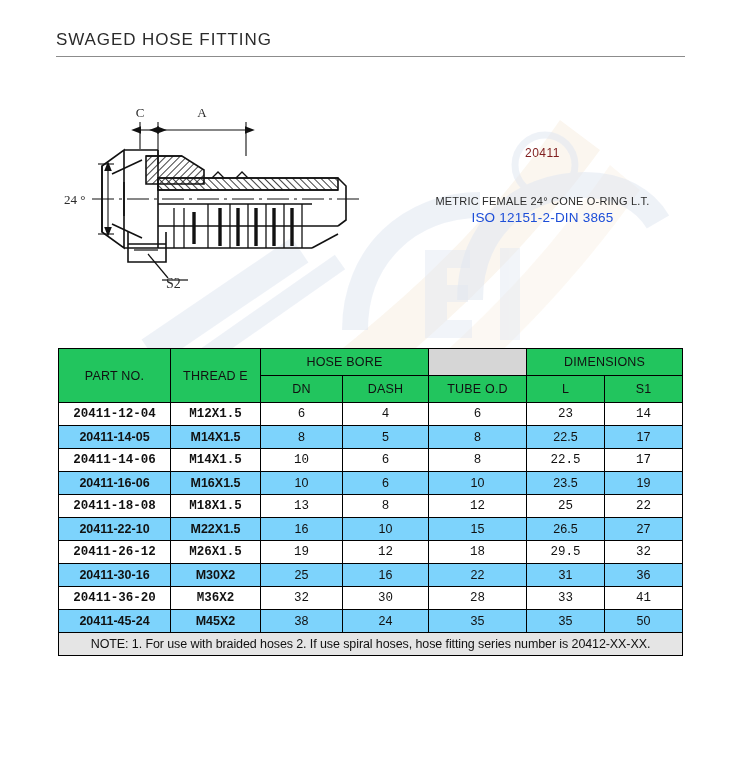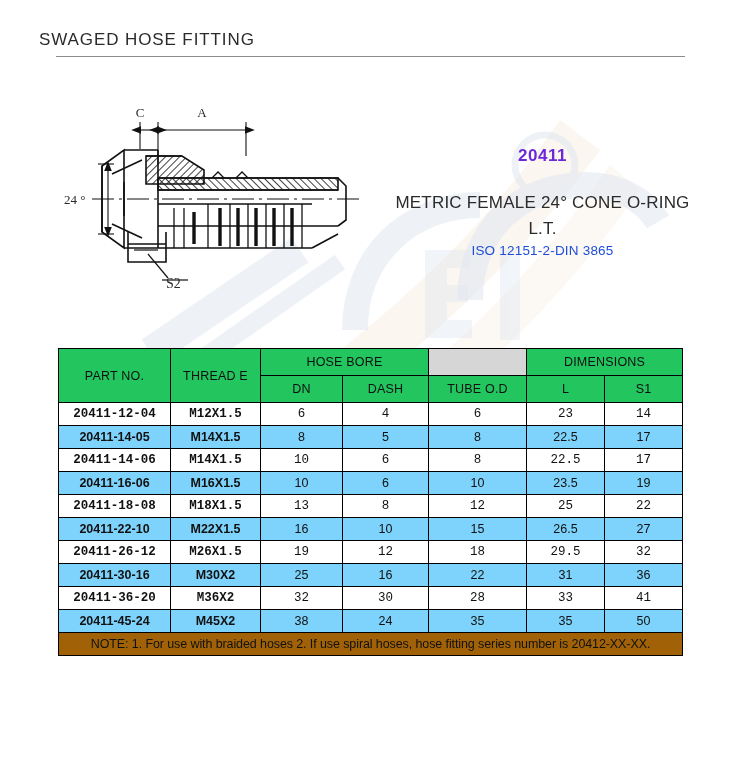--- a/index.html
+++ b/index.html
@@ -21,21 +21,21 @@
     position: absolute;
     left: 0; top: 0;
     width: 740px; height: 773px;
     pointer-events: none;
     z-index: 0;
   }
 
   
   #page-title {
     position: absolute;
-    left: 39px;
+    left: 56px;
     top: 30px;
     font-size: 17px;
     letter-spacing: 0.9px;
     color: #2b2b2b;
     font-weight: 400;
     white-space: nowrap;
     z-index: 3;
     text-align: center;
   }
   #title-rule {
@@ -61,28 +61,28 @@
   
   #product-info {
     position: absolute;
     left: 390px;
     top: 146px;
     width: 305px;
     text-align: center;
     z-index: 3;
   }
   #product-code {
-    font-size: 17px;
-    font-weight: bold;
+    font-size: 12px;
+    font-weight: normal;
     letter-spacing: 0.5px;
-    color: #6d28d9;
+    color: #7f1d1d;
   }
   #product-desc {
-    margin-top: 24px;
-    font-size: 17px;
+    margin-top: 33px;
+    font-size: 11px;
     color: #2b2b2b;
     line-height: 1.55;
     letter-spacing: 0.2px;
   }
   #product-standard {
     font-size: 13.5px;
     color: #1d4ed8;
     letter-spacing: 0.2px;
   }
 
@@ -128,21 +128,21 @@
     background: #7dd3fc;
   }
   table.spec td.partno,
   table.spec td.thread {
     font-weight: bold;
     font-size: 12.5px;
   }
   td.note-cell {
     text-align: left;
     padding-left: 5px;
-    background: #a16207;
+    background: #e5e5e5;
     font-size: 12.5px;
     height: 21px;
     letter-spacing: -0.1px;
   }
 </style>
 </head>
 <body>
 
 <svg id="watermark" viewBox="0 0 740 773" xmlns="http://www.w3.org/2000/svg">
   <g opacity="0.55">

